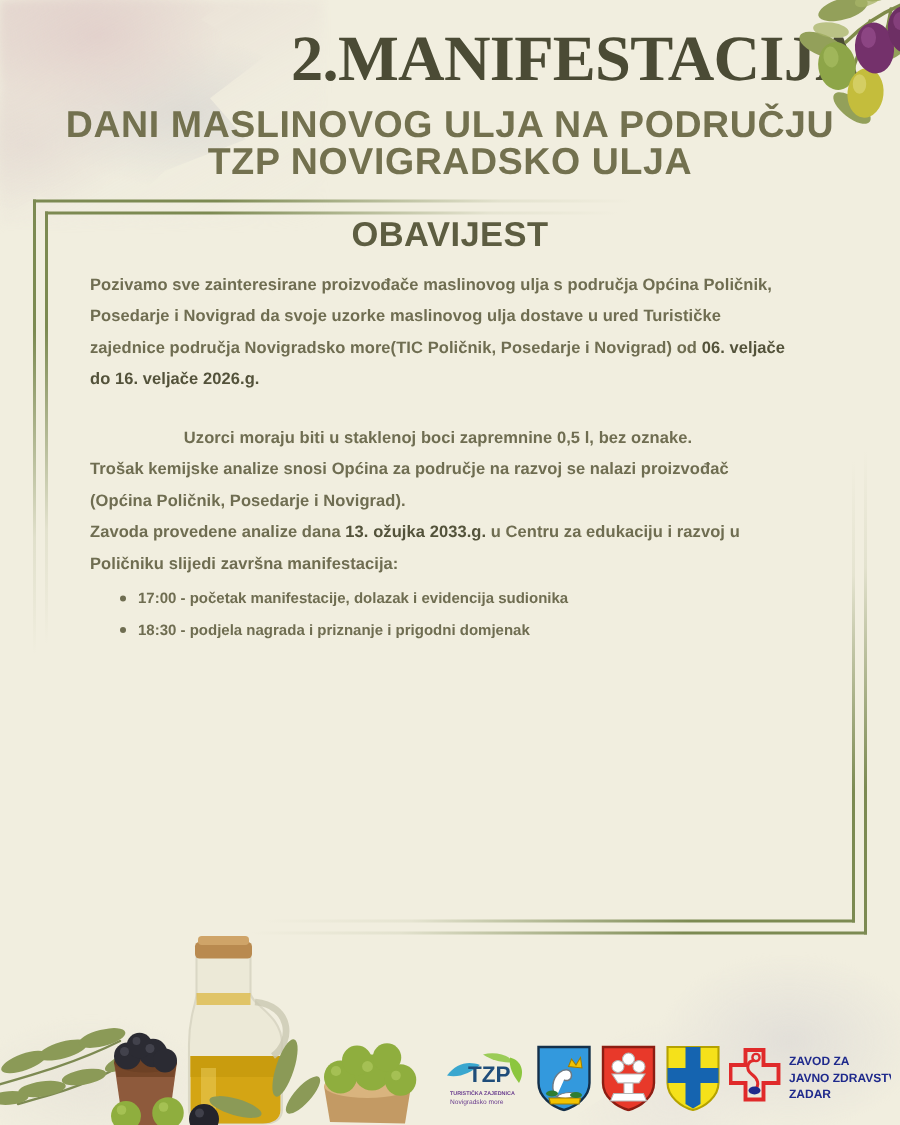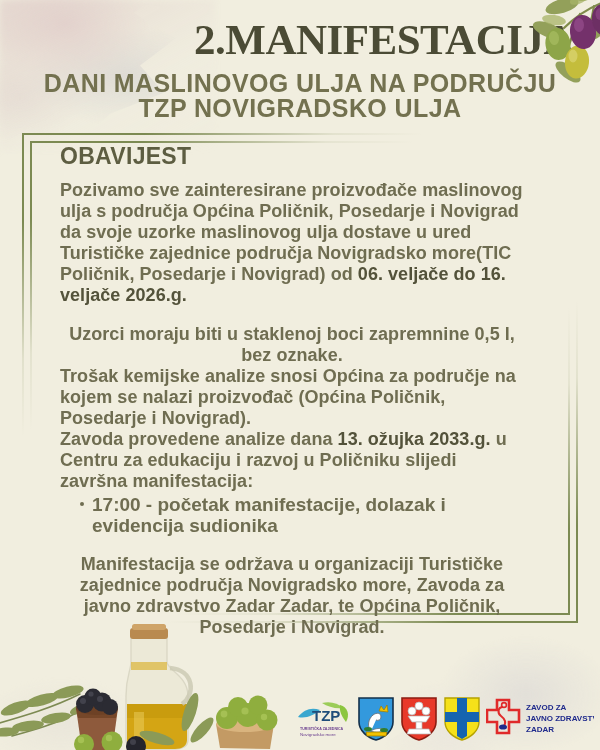--- a/index.html
+++ b/index.html
@@ -83,35 +83,35 @@
     background:linear-gradient(270deg,#7c8a52 0%, #7c8a52 20%, rgba(124,138,82,.1) 54%, rgba(124,138,82,0) 72%, rgba(124,138,82,0) 100%);}
   
   .f-r1{right:0;top:0;width:2px;height:100%;
     background:linear-gradient(0deg,#7c8a52 0%, #7c8a52 20%, rgba(124,138,82,.12) 50%, rgba(124,138,82,0) 66%, rgba(124,138,82,0) 100%);}
   .f-r2{right:8px;bottom:8px;width:2px;height:calc(100% - 8px);
     background:linear-gradient(0deg,#7c8a52 0%, #7c8a52 18%, rgba(124,138,82,.1) 48%, rgba(124,138,82,0) 64%, rgba(124,138,82,0) 100%);}
 
   
   .content{position:absolute;left:60px;top:143px;width:480px;}
   .notice-heading{
-    text-align:left;font-weight:700;font-size:23px;color:#5d5d41;
+    text-align:center;font-weight:700;font-size:23px;color:#5d5d41;
     letter-spacing:.3px;margin:0 0 10px 0;
   }
   .para{
-    font-weight:700;font-size:18px;line-height:21px;
+    font-weight:700;font-size:11px;line-height:21px;
     color:#6f6d51;margin:0 16px 0 0;letter-spacing:.05px;
   }
   .para.gap{margin-top:18px;text-align:center;}
   .para.tight{margin-top:0;}
   .em{color:#53523a;}
   ul.agenda{
     margin:2px 0 0 0;padding:0 0 0 22px;list-style:none;
   }
   ul.agenda li{
-    position:relative;font-weight:700;font-size:19px;line-height:21px;
+    position:relative;font-weight:700;font-size:10px;line-height:21px;
     color:#6f6d51;margin:0;padding-left:10px;
   }
   ul.agenda li:before{
     content:"";position:absolute;left:-2px;top:8px;
     width:4px;height:4px;border-radius:50%;background:#6f6d51;
   }
 
   
   .oil-scene{position:absolute;left:-6px;bottom:-2px;width:300px;height:140px;}
   .logos{
@@ -177,29 +177,29 @@
       <div class="fl f-r2"></div>
   </div>
 
   <div class="content">
     <div class="notice-heading">OBAVIJEST</div>
 
     <p class="para"><span>Pozivamo sve zainteresirane proizvođače maslinovog ulja s područja Općina Poličnik, Posedarje i Novigrad da svoje uzorke maslinovog ulja dostave u ured Turističke zajednice područja Novigradsko more(TIC Poličnik, Posedarje i Novigrad) od </span><span class="em">06. veljače do 16. veljače 2026.g.</span></p>
 
     <p class="para gap">Uzorci moraju biti u staklenoj boci zapremnine 0,5 l, bez oznake.</p>
 
-    <p class="para tight">Trošak kemijske analize snosi Općina za područje na kojem se nalazi proizvođač (Općina Poličnik, Posedarje i Novigrad).</p>
+    <p class="para tight">Trošak kemijske analize snosi Općina za područje na razvoj se nalazi proizvođač (Općina Poličnik, Posedarje i Novigrad).</p>
 
     <p class="para tight"><span>Zavoda provedene analize dana </span><span class="em">13. ožujka 2033.g.</span><span> u Centru za edukaciju i razvoj u Poličniku slijedi završna manifestacija:</span></p>
 
     <ul class="agenda">
       <li>17:00 - početak manifestacije, dolazak i evidencija sudionika</li>
+      <li>18:30 - podjela nagrada i priznanje i prigodni domjenak</li>
     </ul>
 
-    <p class="para gap">Manifestacija se održava u organizaciji Turističke zajednice područja Novigradsko more, Zavoda za javno zdravstvo Zadar Zadar, te Općina Poličnik, Posedarje i Novigrad.</p>
   </div>
 
   <svg class="oil-scene" viewBox="0 0 300 140">
 
     <g stroke="#7d8a52" stroke-width="1.6" fill="none" stroke-linecap="round">
       <path d="M2 112 C30 104, 58 96, 86 82"></path>
       <path d="M18 124 C40 118, 62 112, 84 100"></path>
     </g>
     <g fill="#8b9a57">
       <ellipse cx="22" cy="96" rx="16" ry="5.5" transform="rotate(-20 22 96)"></ellipse>

